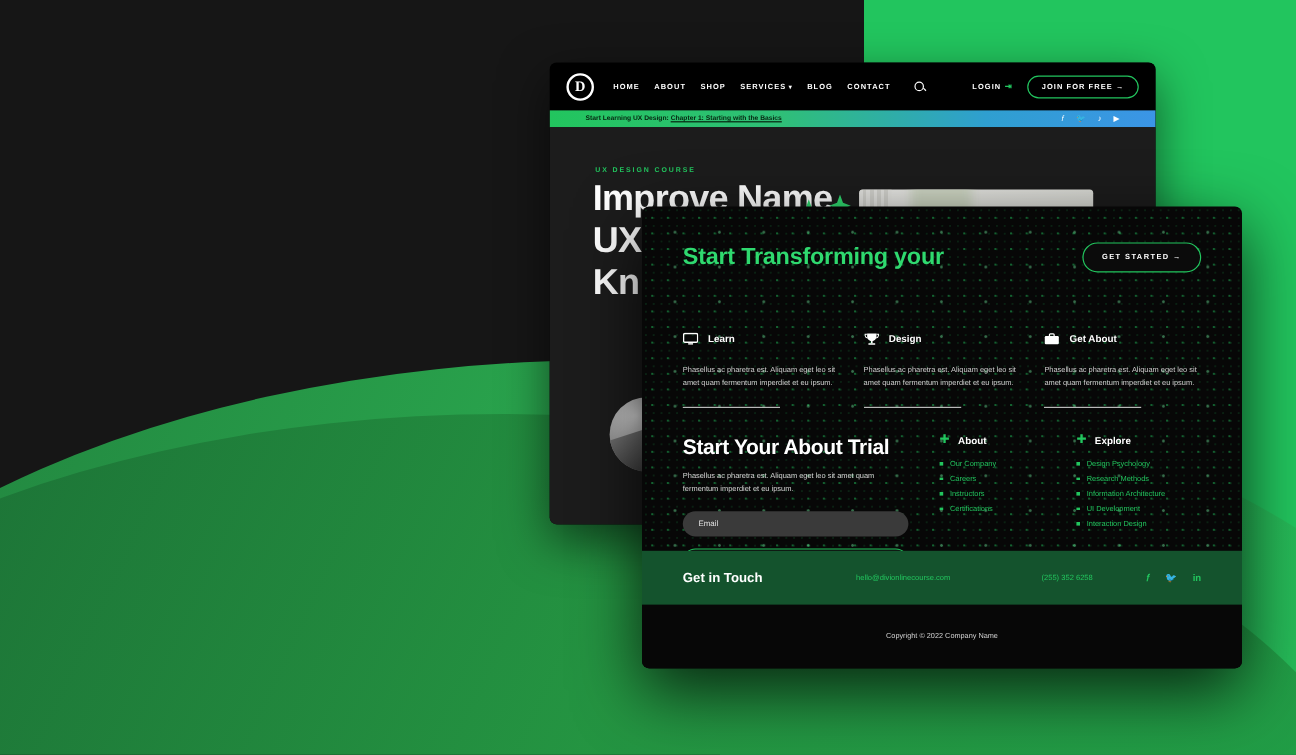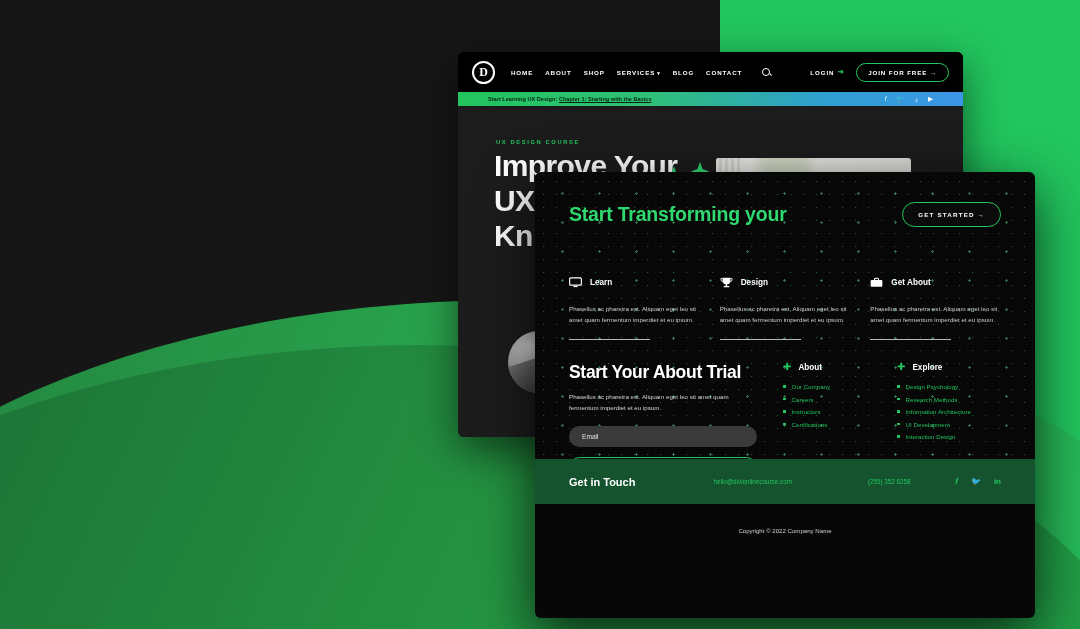--- a/index.html
+++ b/index.html
@@ -115,21 +115,21 @@
     border-radius:50%; overflow:hidden;
     background:radial-gradient(circle at 35% 25%,#d8d8d8,#8d8d8d 55%,#4a4a4a 100%);
   }
   .hero-circle:after{
     content:""; position:absolute; left:-10%; top:42%; width:130%; height:60%;
     background:linear-gradient(#6e6e6e,#3a3a3a); transform:rotate(-18deg);
   }
 
   
   #front-panel {
-    position:absolute; left:535px; top:172px; width:500px; height:446px;
+    position:absolute; left:535px; top:172px; width:500px; height:385px;
     background:#070707; border-radius:6px; overflow:hidden;
     box-shadow:0 18px 55px rgba(0,0,0,.75);
   }
   .matrix {
     position:absolute; left:0; top:0; right:0; height:320px;
     background-image:
       radial-gradient(circle, rgba(34,197,94,.55) 0.7px, transparent 0.9px),
       radial-gradient(circle, rgba(34,197,94,.16) 0.6px, transparent 0.9px);
     background-size:13px 13px, 6.5px 6.5px;
     background-position:2px 3px, 0 0;
@@ -252,21 +252,21 @@
       <span>𝑓</span>
       <span>🐦</span>
       <span>♪</span>
       <span>▶</span>
     </div>
   </div>
 
   <div class="hero">
     <div class="hero-eyebrow">UX DESIGN COURSE</div>
     <div class="hero-title">
-      <div>Improve Your</div>
+      <div>Improve Name</div>
       <div>UX</div>
       <div>Kn</div>
     </div>
 
     <svg class="hero-sparkle" viewBox="0 0 60 40">
       <path d="M20 4 L24 16 L36 20 L24 24 L20 36 L16 24 L4 20 L16 16 Z" fill="#2fd96f"></path>
       <path d="M46 0 L48.5 7 L55 9.5 L48.5 12 L46 19 L43.5 12 L37 9.5 L43.5 7 Z" fill="#2fd96f"></path>
     </svg>
 
     <div class="hero-photo">

